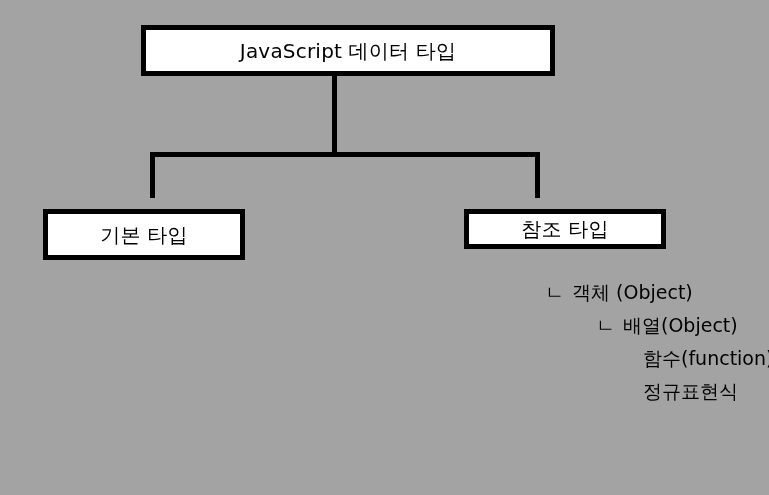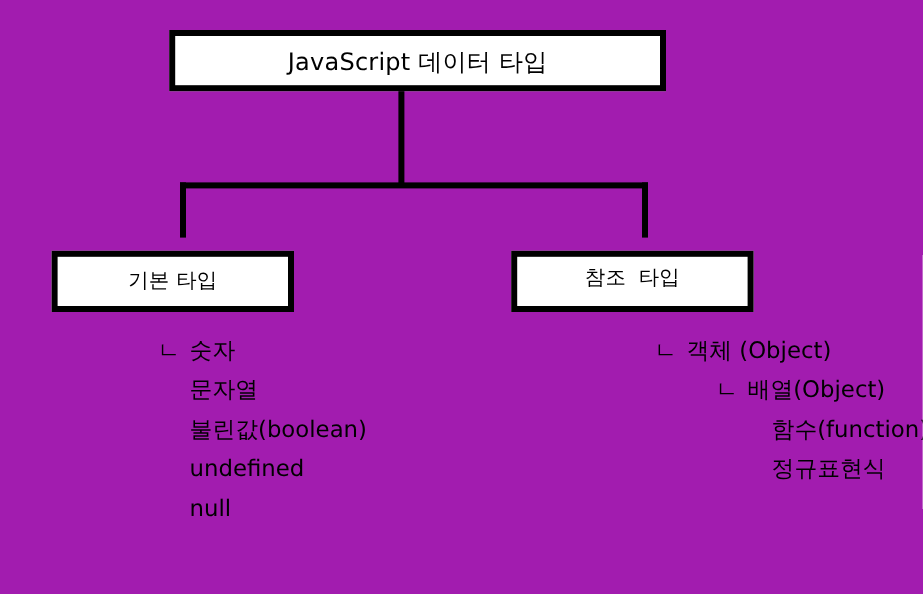--- a/index.html
+++ b/index.html
@@ -9,37 +9,37 @@
     background: #ffffff;
   }
   body {
     font-family: "DejaVu Sans", "Liberation Sans", sans-serif;
     color: #000000;
   }
   #diagram {
     position: relative;
     width: 769px;
     height: 495px;
-    background: #a21caf;
+    background: #a3a3a3;
     overflow: hidden;
   }
 
   
   .node-box {
     position: absolute;
     box-sizing: border-box;
     border: 5px solid #000000;
     background: #ffffff;
     display: flex;
     align-items: center;
     justify-content: center;
     text-align: center;
   }
   .node-label {
-    font-size: 17px;
+    font-size: 20px;
     line-height: 1.1;
     letter-spacing: 0.2px;
     color: #000000;
     white-space: nowrap;
   }
 
   #root-box {
     left: 141px;
     top: 25px;
     width: 414px;
@@ -50,25 +50,24 @@
   }
 
   #primitive-box {
     left: 43px;
     top: 209px;
     width: 202px;
     height: 51px;
   }
 
   #reference-box {
-    left: 426px;
+    left: 464px;
     top: 209px;
     width: 202px;
-    height: 51px;
-    font-family: Liberation Mono, monospace;
+    height: 40px;
   }
 
   
   .conn {
     position: absolute;
     background: #000000;
   }
   
   #conn-root-stem {
     left: 332px;
@@ -154,37 +153,20 @@
   <div class="conn" id="conn-right-drop"></div>
 
   <div class="node-box" id="primitive-box">
     <span class="node-label">기본 타입</span>
   </div>
 
   <div class="node-box" id="reference-box">
     <span class="node-label">참조 타입</span>
   </div>
 
-  <ul class="leaf-list" id="primitive-list">
-    <li class="leaf-item indent-1">
-      <span class="leaf-marker">ㄴ</span><span class="leaf-text">숫자</span>
-    </li>
-    <li class="leaf-item indent-1">
-      <span class="leaf-marker empty"></span><span class="leaf-text">문자열</span>
-    </li>
-    <li class="leaf-item indent-1">
-      <span class="leaf-marker empty"></span><span class="leaf-text">불린값(boolean)</span>
-    </li>
-    <li class="leaf-item indent-1">
-      <span class="leaf-marker empty"></span><span class="leaf-text">undefined</span>
-    </li>
-    <li class="leaf-item indent-1">
-      <span class="leaf-marker empty"></span><span class="leaf-text">null</span>
-    </li>
-  </ul>
 
   <ul class="leaf-list" id="reference-list">
     <li class="leaf-item indent-1">
       <span class="leaf-marker">ㄴ</span><span class="leaf-text">객체 (Object)</span>
     </li>
     <li class="leaf-item indent-2">
       <span class="leaf-marker">ㄴ</span><span class="leaf-text">배열(Object)</span>
     </li>
     <li class="leaf-item indent-3">
       <span class="leaf-marker empty"></span><span class="leaf-text">함수(function)</span>

